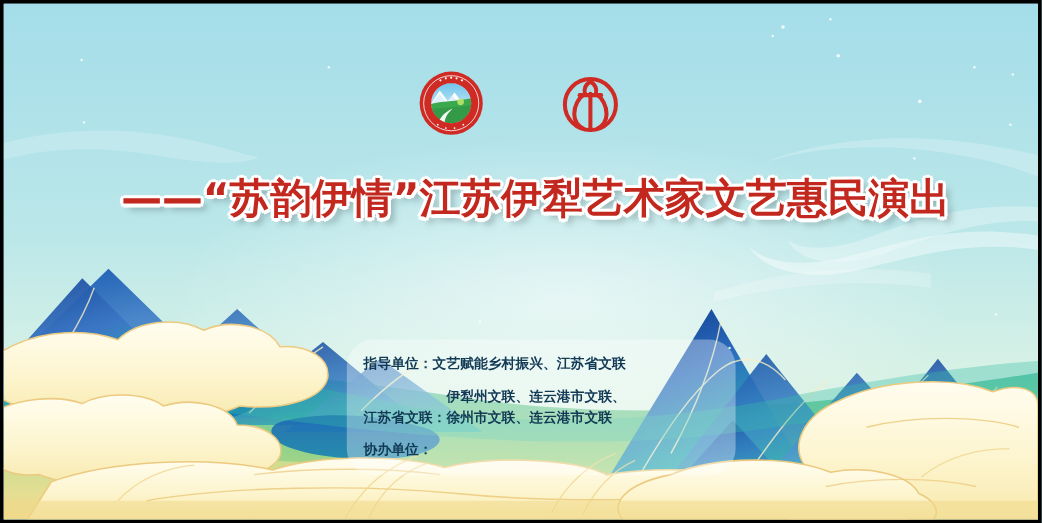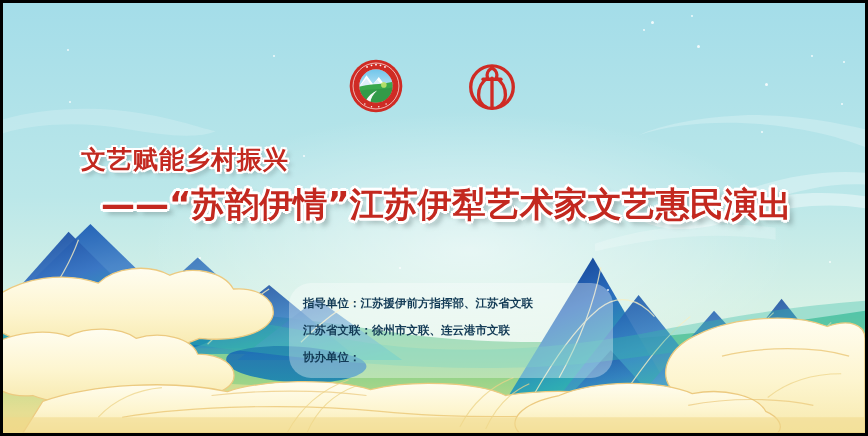--- a/index.html
+++ b/index.html
@@ -349,36 +349,36 @@
         <path d="M50,18 C42,22 40,30 42,36 C32,42 26,54 26,66 C26,76 32,84 40,88"></path>
         <path d="M50,18 C58,22 60,30 58,36 C68,42 74,54 74,66 C74,76 68,84 60,88"></path>
         <path d="M34,38 L66,38"></path>
         <path d="M50,36 L50,90"></path>
       </g>
     </svg>
 
   </div>
 
   <div class="title-block">
-    <div class="subtitle">文艺赋能乡村振兴</div>
     <div class="maintitle">——“苏韵伊情”江苏伊犁艺术家文艺惠民演出</div>
   </div>
 
   <div class="credits-panel">
 
     <div class="credit-row">
       <span class="credit-label">指导单位：</span>
       <span class="credit-values">
-        <div>江苏援伊前方指挥部、江苏省文联</div>
+        <div>文艺赋能乡村振兴、江苏省文联</div>
       </span>
     </div>
 
     <div class="credit-row">
       <span class="credit-label">江苏省文联：</span>
       <span class="credit-values">
+        <div>伊犁州文联、连云港市文联、</div>
         <div>徐州市文联、连云港市文联</div>
       </span>
     </div>
 
     <div class="credit-row">
       <span class="credit-label">协办单位：</span>
     </div>
 
   </div>
 

